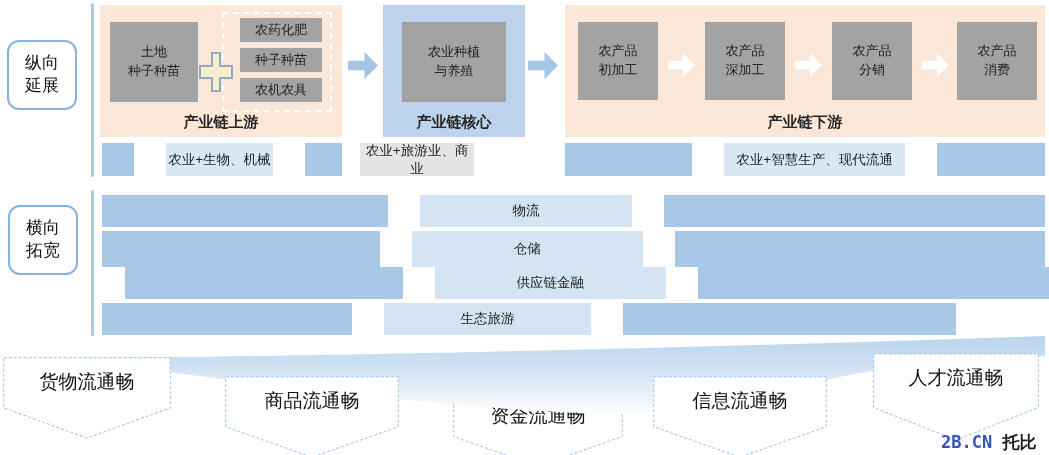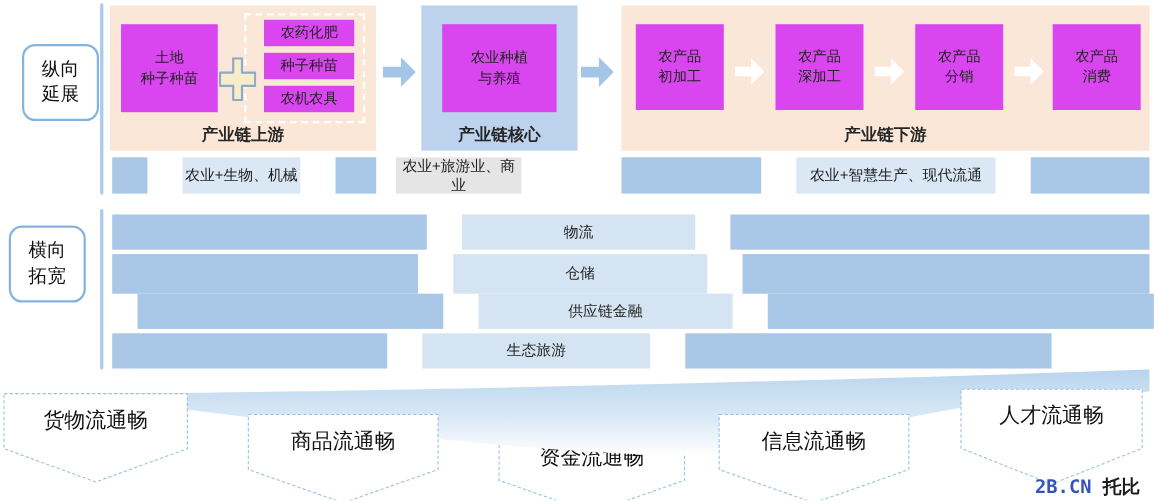--- a/index.html
+++ b/index.html
@@ -14,21 +14,21 @@
   
   .side-box{
     width:66px;height:66px;border:2px solid #85B3E0;border-radius:12px;background:#fff;
     font-size:17px;font-weight:500;line-height:1.35;color:#111;
   }
   .vline{width:3px;background:#A9CBEC;border-radius:2px;}
 
   
   .panel-peach{background:#FBE7D8;}
   .panel-blue{background:#BDD2EC;}
-  .wbox{background:#d946ef;font-size:13px;line-height:1.45;color:#222;}
+  .wbox{background:#a3a3a3;font-size:13px;line-height:1.45;color:#222;}
   .panel-caption{font-size:15px;font-weight:bold;color:#262626;text-align:center;width:100%;}
   .dashed-box{border:2px dashed #ffffff;}
 
   
   .arrow{clip-path:polygon(0 32%,55% 32%,55% 0,100% 50%,55% 100%,55% 68%,0 68%);}
   .arrow.blue{background:#A5C5E6;}
   .arrow.white{background:#ffffff;}
 
   
   .cap{background:#A9C7E6;height:100%;}
@@ -46,21 +46,21 @@
   .wm{font-family:"DejaVu Sans Mono","Liberation Mono",monospace;font-size:17px;font-weight:bold;
       text-shadow:0 0 2px #fff,0 0 2px #fff;}
   .wm .site{color:#3355BB;}
   .wm .name{color:#1c1c1c;}
 </style>
 </head>
 <body>
 
 <div id="stage">
 
-  <div class="abs side-box flexc pre" style="left:20px;top:40px;">纵向
+  <div class="abs side-box flexc pre" style="left:7px;top:40px;">纵向
 延展</div>
   <div class="abs vline" style="left:91px;top:3px;height:174px;"></div>
 
   <div class="abs side-box flexc pre" style="left:8px;top:205px;">横向
 拓宽</div>
   <div class="abs vline" style="left:91px;top:190px;height:146px;"></div>
 
   <div class="abs panel-peach" style="left:100px;top:5px;width:242px;height:132px;"></div>
   <div class="abs wbox flexc pre" style="left:110px;top:22px;width:88px;height:80px;">土地
 种子种苗</div>

